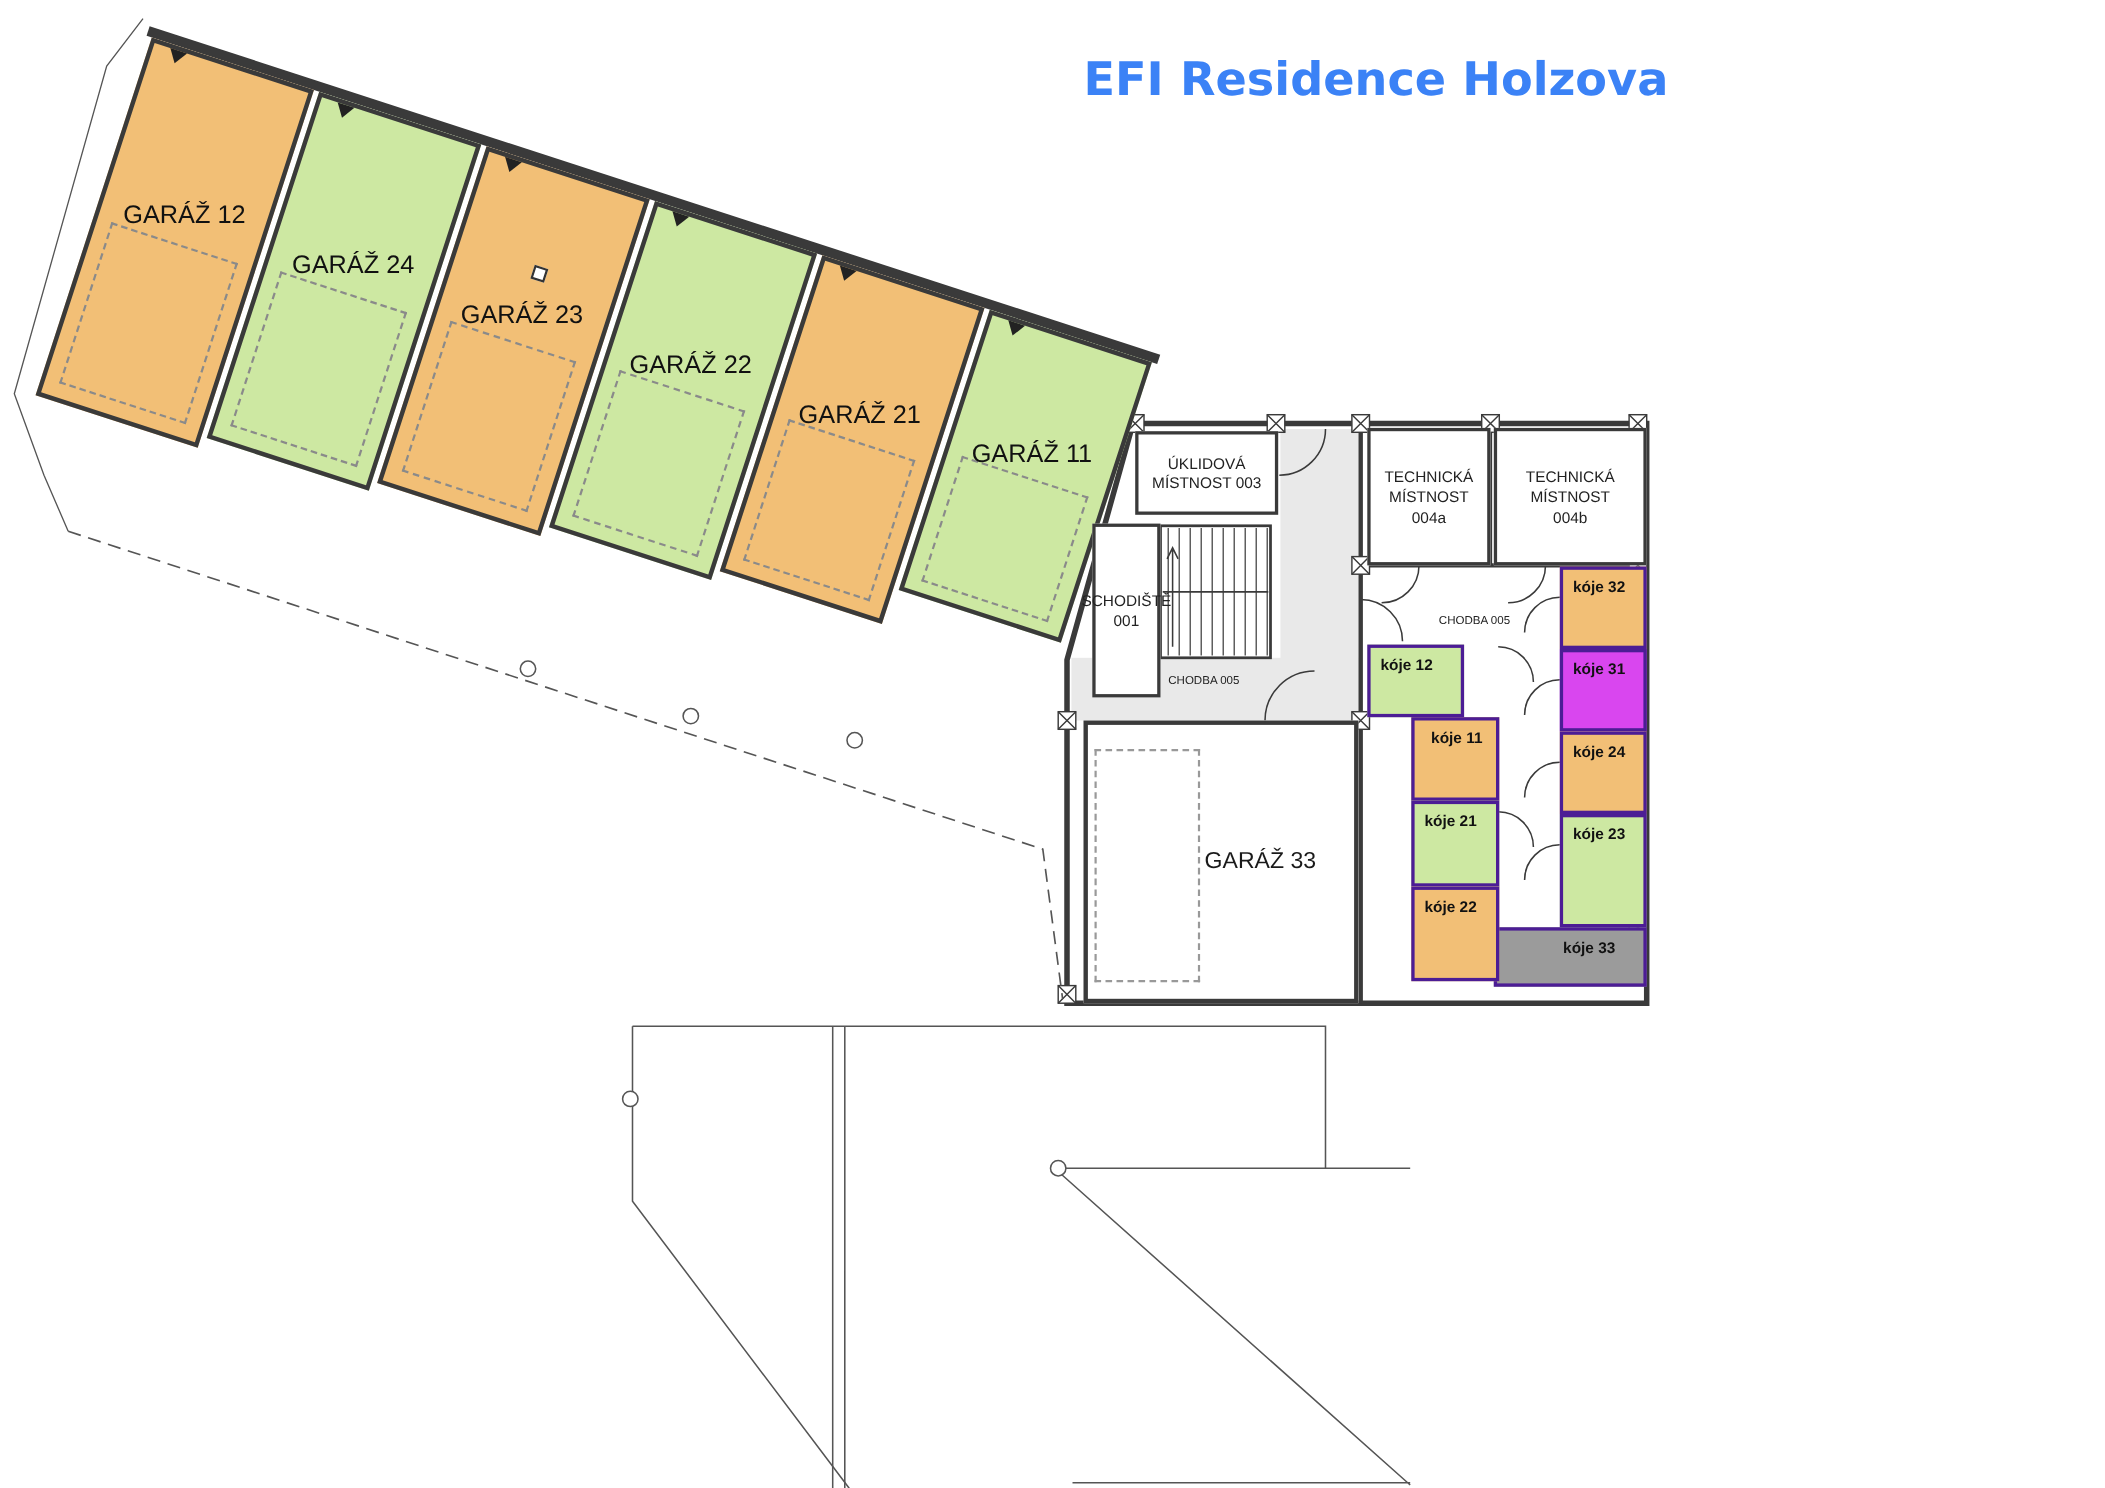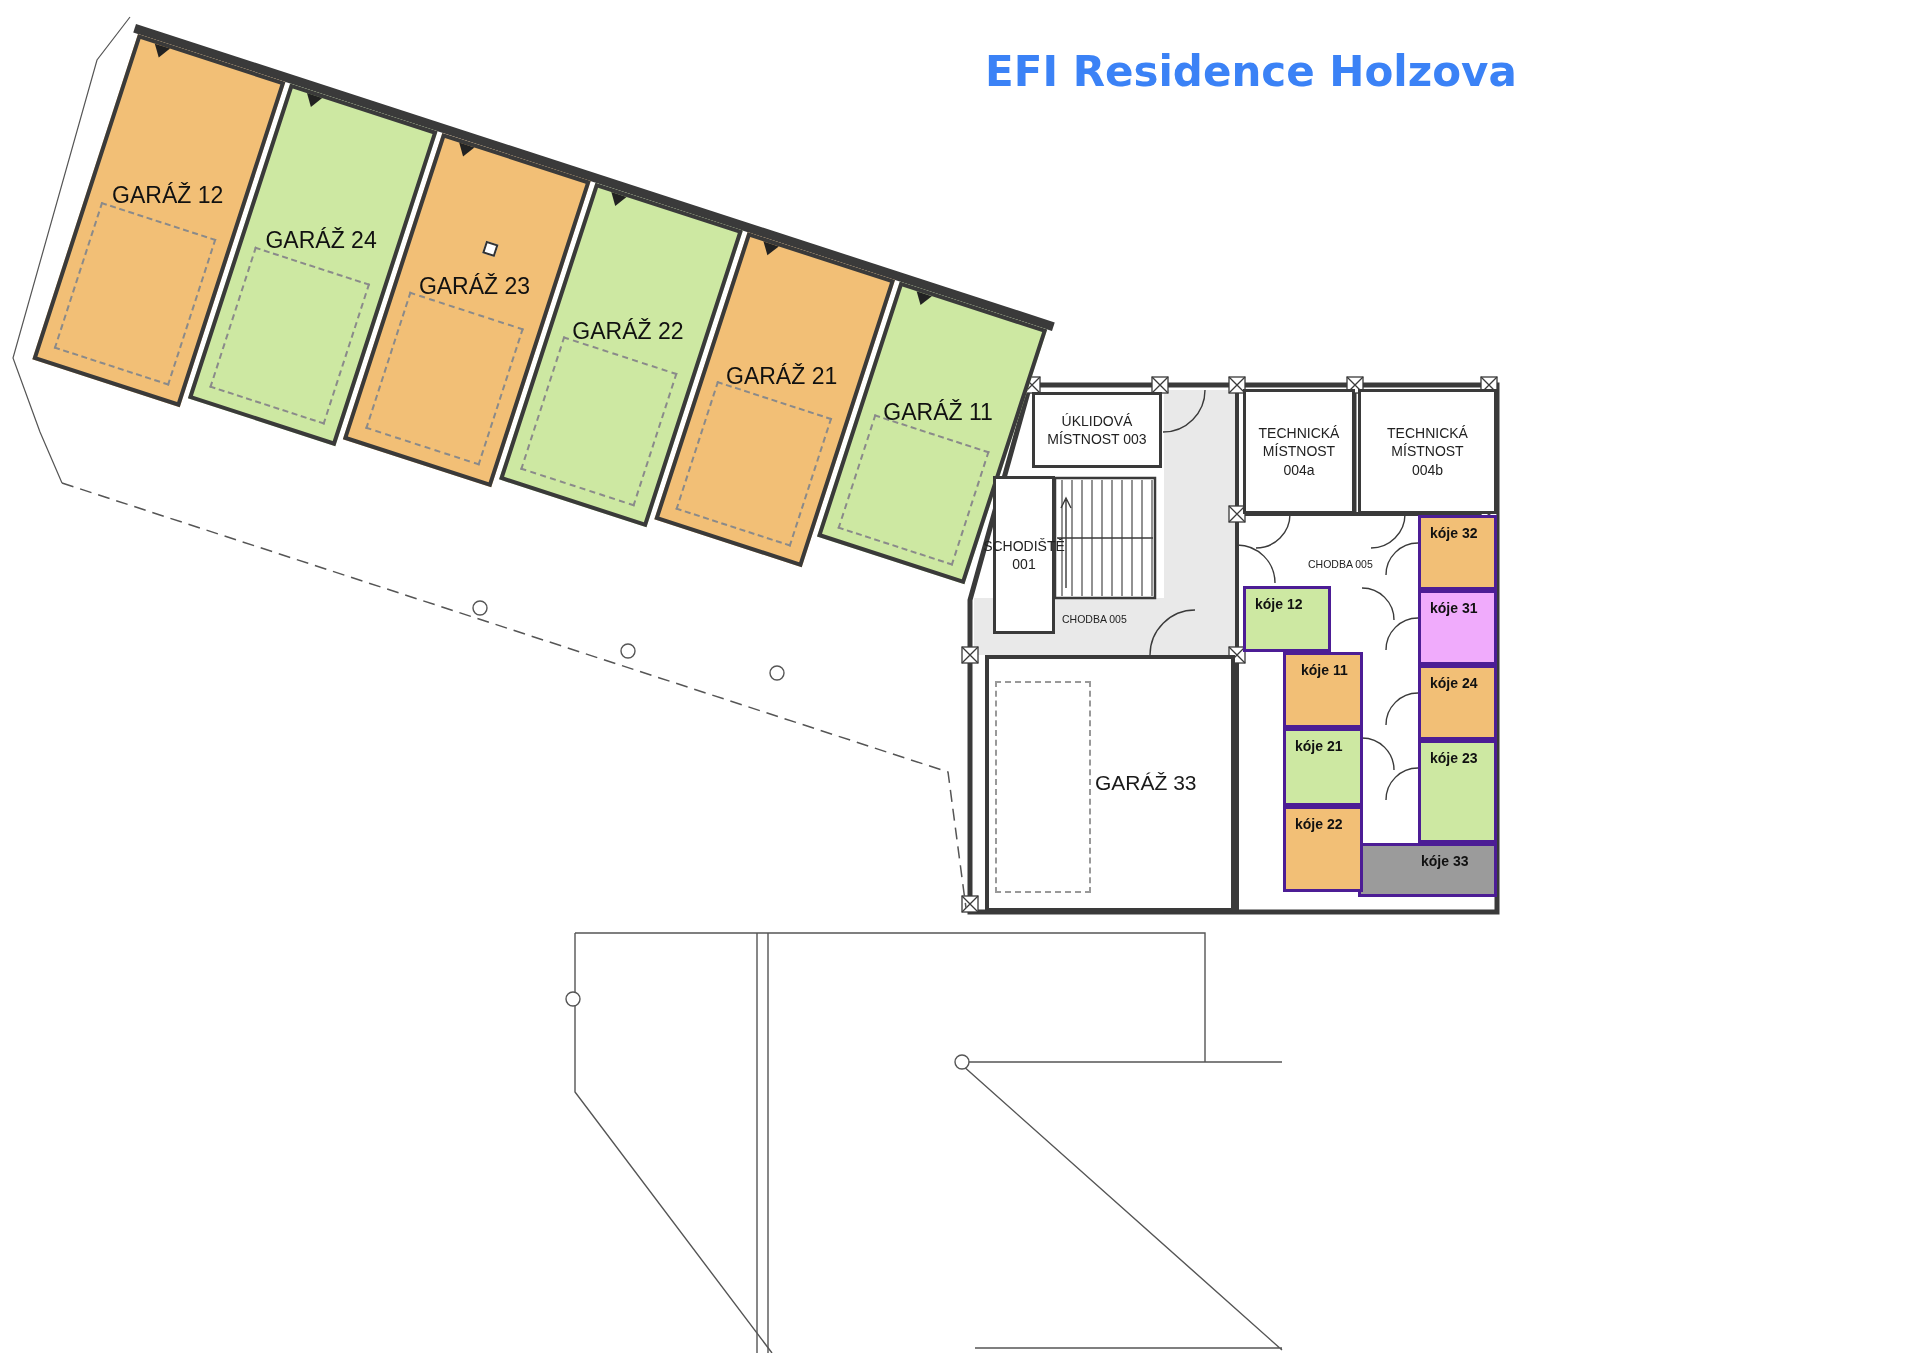--- a/index.html
+++ b/index.html
@@ -225,21 +225,21 @@
   <div class="freelabel" style="left:1308px;top:558px">CHODBA 005</div>
 
   <div id="room-garaz33">
     <div class="g33dash"></div>
     <div class="g33lbl">GARÁŽ  33</div>
   </div>
 
   <div class="koje" id="koje-32" style="left: 1418px; top: 515px; width: 79px; height: 75px; background: rgb(242, 191, 118);">
     <span>kóje 32</span>
   </div>
-  <div class="koje" id="koje-31" style="left: 1418px; top: 590px; width: 79px; height: 75px; background: #f0abfc;">
+  <div class="koje" id="koje-31" style="left: 1418px; top: 590px; width: 79px; height: 75px; background: #d946ef;">
     <span>kóje 31</span>
   </div>
   <div class="koje" id="koje-24" style="left: 1418px; top: 665px; width: 79px; height: 75px; background: rgb(242, 191, 118);">
     <span>kóje 24</span>
   </div>
   <div class="koje" id="koje-23" style="left: 1418px; top: 740px; width: 79px; height: 103px; background: rgb(205, 232, 162);">
     <span>kóje 23</span>
   </div>
   <div class="koje" id="koje-33" style="left: 1358px; top: 843px; width: 139px; height: 54px; background: rgb(155, 155, 155);">
     <span>kóje 33</span>

